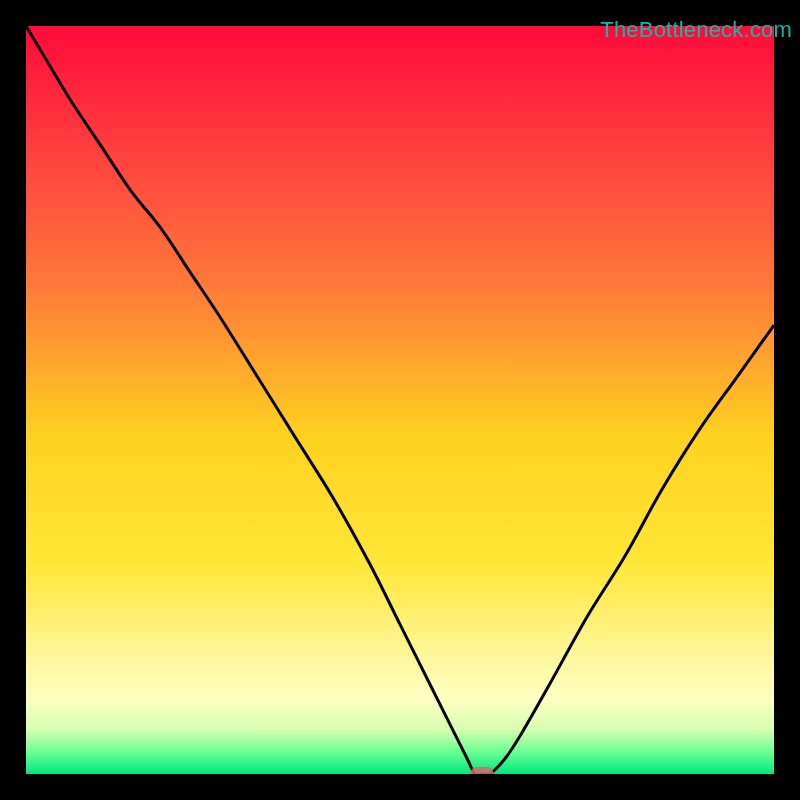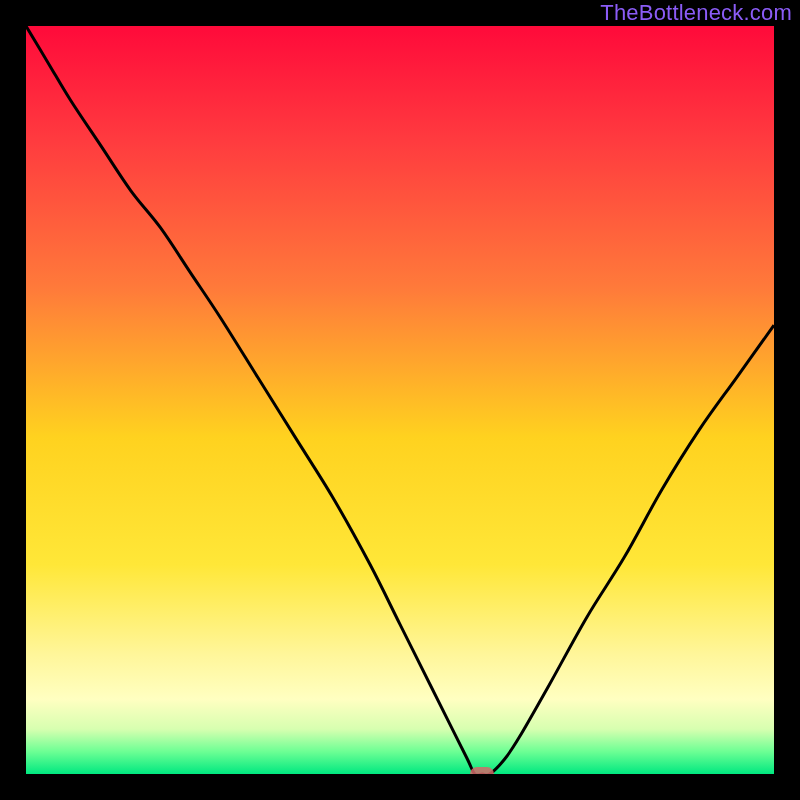--- a/index.html
+++ b/index.html
@@ -40,25 +40,25 @@
   .marker {
     position: absolute;
     width: 24px;
     height: 14px;
     border-radius: 7px;
     transform: translate(-50%, -50%);
     opacity: 0.85;
   }
   .watermark {
     position: absolute;
-    top: 0;
+    top: 17px;
     right: 8px;
     font-family: Arial, Helvetica, sans-serif;
     font-size: 22px;
-    color: #8b5cf6;
+    color: #14b8a6;
     letter-spacing: 0.2px;
   }
 </style>
 </head>
 <body>
 
 <div class="stage">
 
   <div class="plot">
 

